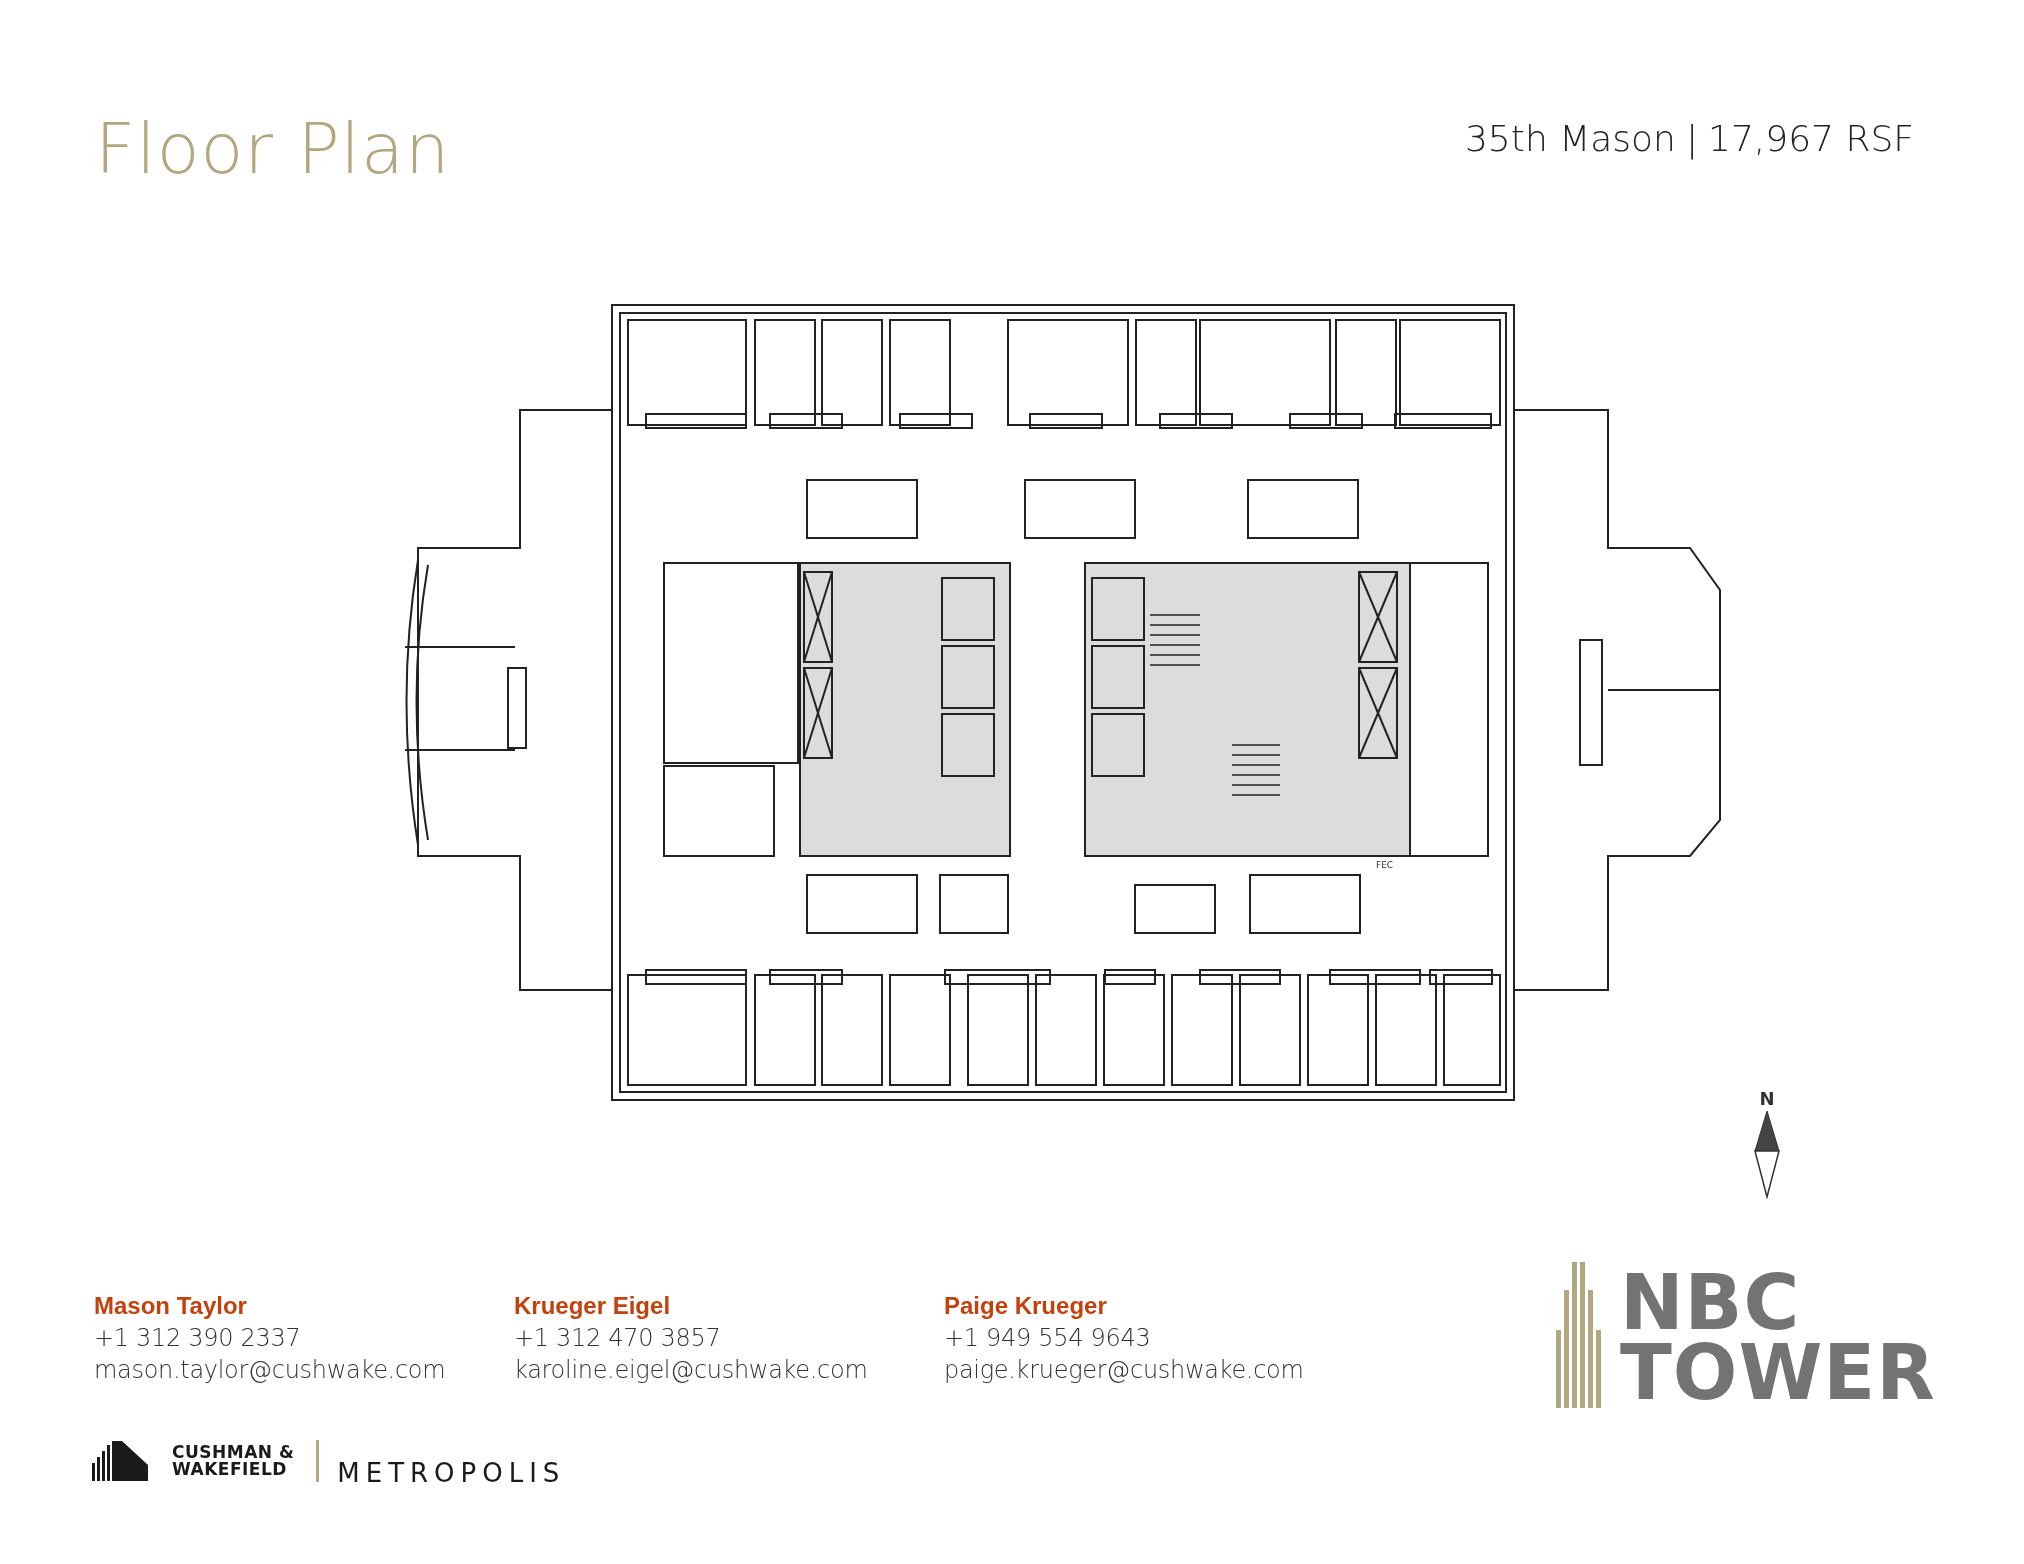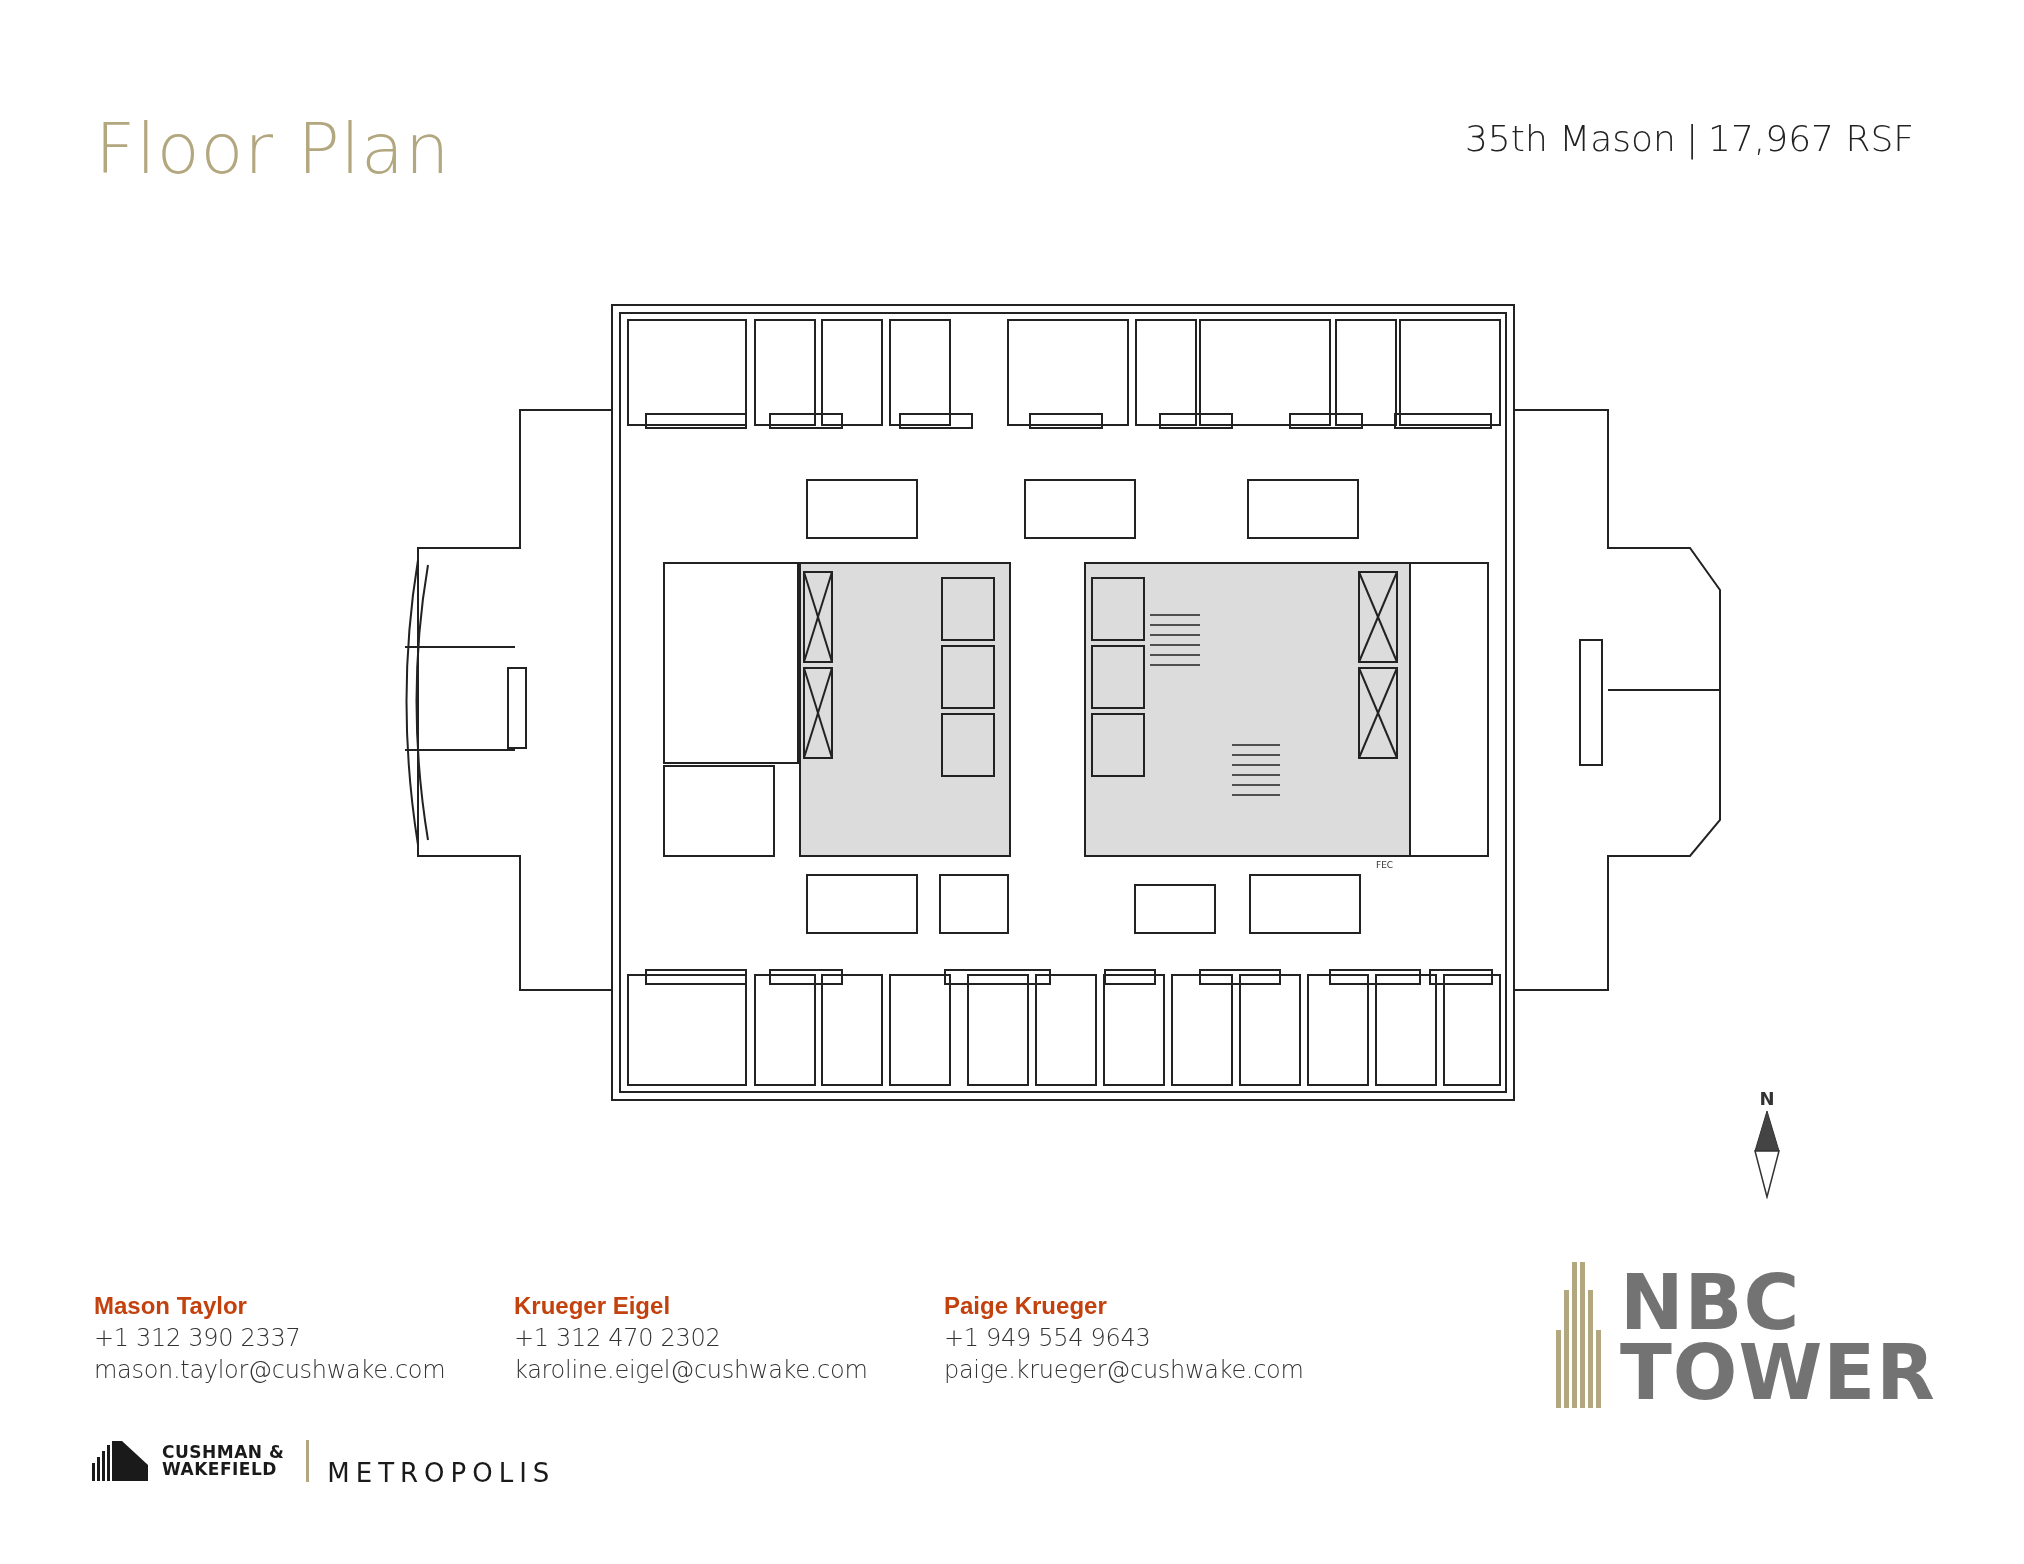--- a/index.html
+++ b/index.html
@@ -11,21 +11,21 @@
                 font-family:"DejaVu Sans", sans-serif; font-weight:300; }
   .floor-info .sep { margin:0 10px; }
   .plan { position:absolute; left:0; top:0; width:2024px; height:1564px; }
   .contacts { position:absolute; top:1290px; left:94px; }
   .contact { position:absolute; top:0; width:420px; }
   .contact .name { font-weight:bold; font-size:24px; color:#c2410c; line-height:32px; }
   .contact .phone, .contact .email { font-size:24px; color:#333; line-height:32px;
         font-family:"DejaVu Sans", sans-serif; font-weight:300; letter-spacing:-0.3px; }
   .brand-cw { position:absolute; left:92px; top:1434px; display:flex; align-items:center; }
   .cw-text { font-weight:900; font-size:17px; line-height:17px; color:#1a1a1a;
-             letter-spacing:0.5px; margin-left:14px; font-family:"DejaVu Sans", sans-serif; }
+             letter-spacing:0.5px; margin-left:24px; font-family:"DejaVu Sans", sans-serif; }
   .divider { width:3px; height:42px; background:#b3a780; margin:0 18px 0 22px; }
   .metro { font-size:26px; letter-spacing:6px; color:#1a1a1a; font-family:"DejaVu Sans", sans-serif;margin-top:24px; }
   .nbc-logo { position:absolute; left:1556px; top:1262px; display:flex; align-items:flex-end; }
   .nbc-text { font-family:"DejaVu Sans", sans-serif; font-weight:900; font-size:76px;
               line-height:70px; color:#737373; margin-left:14px; letter-spacing:1px; }
   .north { position:absolute; left:1752px; top:1088px; text-align:center; }
   .north .n { font-weight:bold; font-size:18px; color:#333; font-family:"DejaVu Sans", sans-serif; }
 </style>
 </head>
 <body>
@@ -158,21 +158,21 @@
 </div>
 
 <div class="contacts">
   <div class="contact" style="left:0">
     <div class="name">Mason Taylor</div>
     <div class="phone">+1 312 390 2337</div>
     <div class="email">mason.taylor@cushwake.com</div>
   </div>
   <div class="contact" style="left:420px">
     <div class="name">Krueger Eigel</div>
-    <div class="phone">+1 312 470 2302</div>
+    <div class="phone">+1 312 470 3857</div>
     <div class="email">karoline.eigel@cushwake.com</div>
   </div>
   <div class="contact" style="left:850px">
     <div class="name">Paige Krueger</div>
     <div class="phone">+1 949 554 9643</div>
     <div class="email">paige.krueger@cushwake.com</div>
   </div>
 </div>
 
 <div class="brand-cw">

